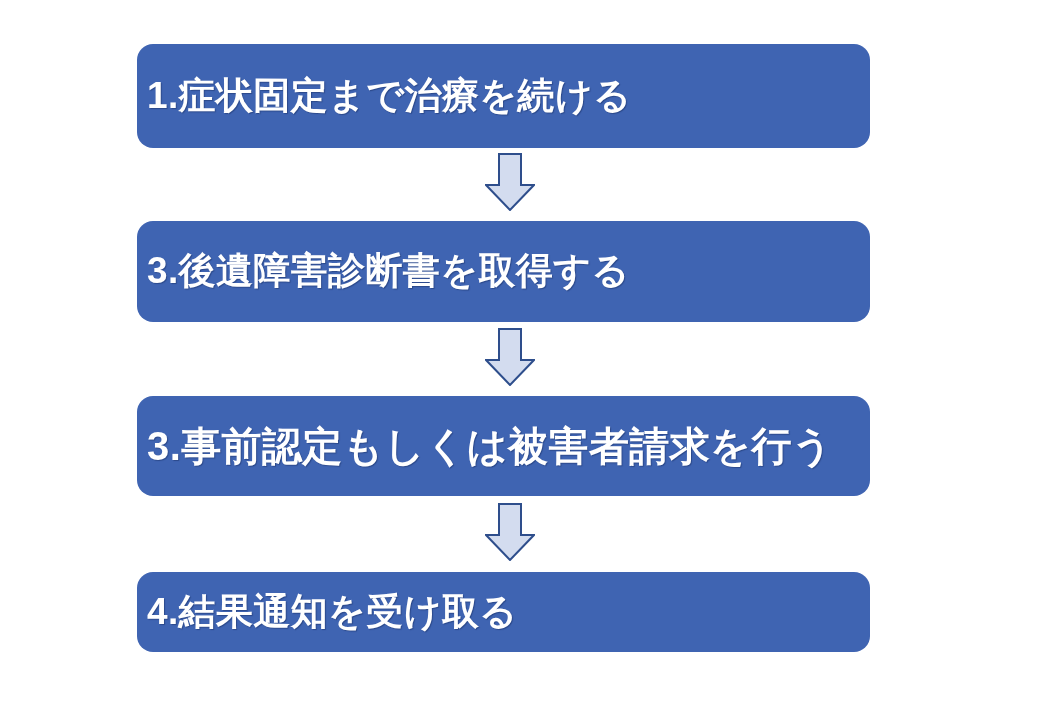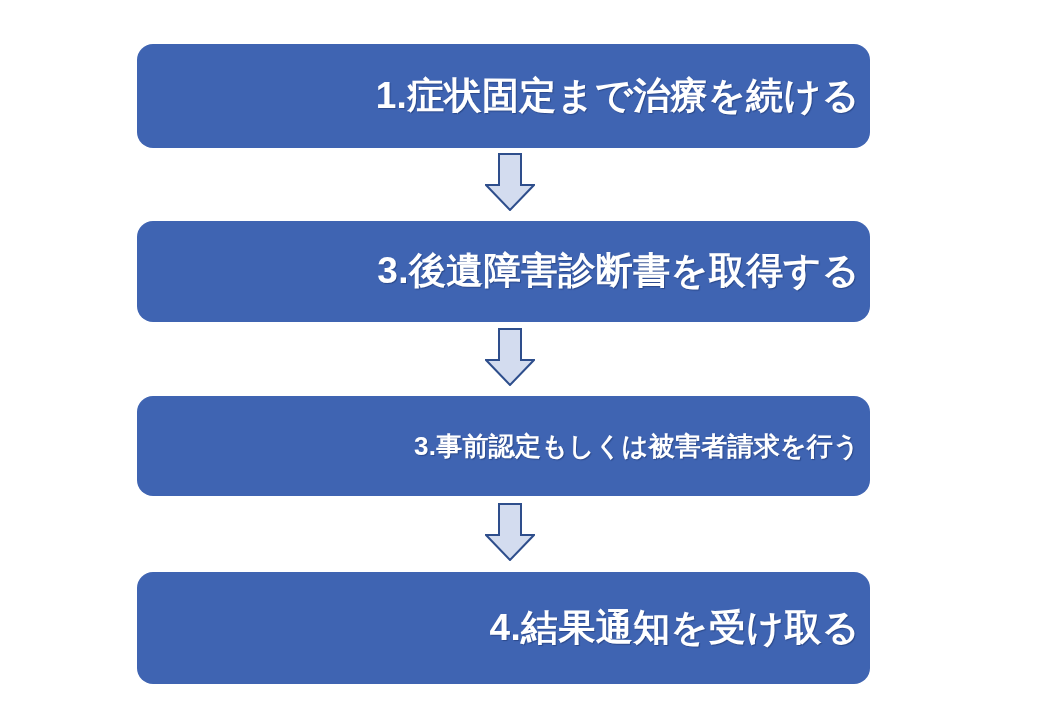--- a/index.html
+++ b/index.html
@@ -24,41 +24,41 @@
   
   .step-box {
     position: absolute;
     left: 137px;
     width: 733px;
     background: #3F64B2;
     border-radius: 16px;
     box-sizing: border-box;
     display: flex;
     align-items: center;
-    justify-content: flex-end;
+    justify-content: flex-start;
     padding: 0 10px;
   }
 
   .step-box.box-1 { top: 44px;  height: 104px; }
   .step-box.box-2 { top: 221px; height: 101px; }
   .step-box.box-3 { top: 396px; height: 100px; }
-  .step-box.box-4 { top: 572px; height: 112px; }
+  .step-box.box-4 { top: 572px; height: 80px; }
 
   .step-label {
     color: #ffffff;
     font-weight: bold;
     line-height: 1.1;
     white-space: nowrap;
     letter-spacing: 0.01em;
     text-shadow: 1px 1px 1px rgba(20, 40, 90, 0.45);
   }
 
   .box-1 .step-label { font-size: 37px; }
   .box-2 .step-label { font-size: 37px; }
-  .box-3 .step-label { font-size: 26px; }
+  .box-3 .step-label { font-size: 40px; }
   .box-4 .step-label { font-size: 37px; }
 
   
   .connector-arrow {
     position: absolute;
     left: 485px;
     width: 50px;
     height: 58px;
   }
   .connector-arrow.arrow-1 { top: 153px; }

